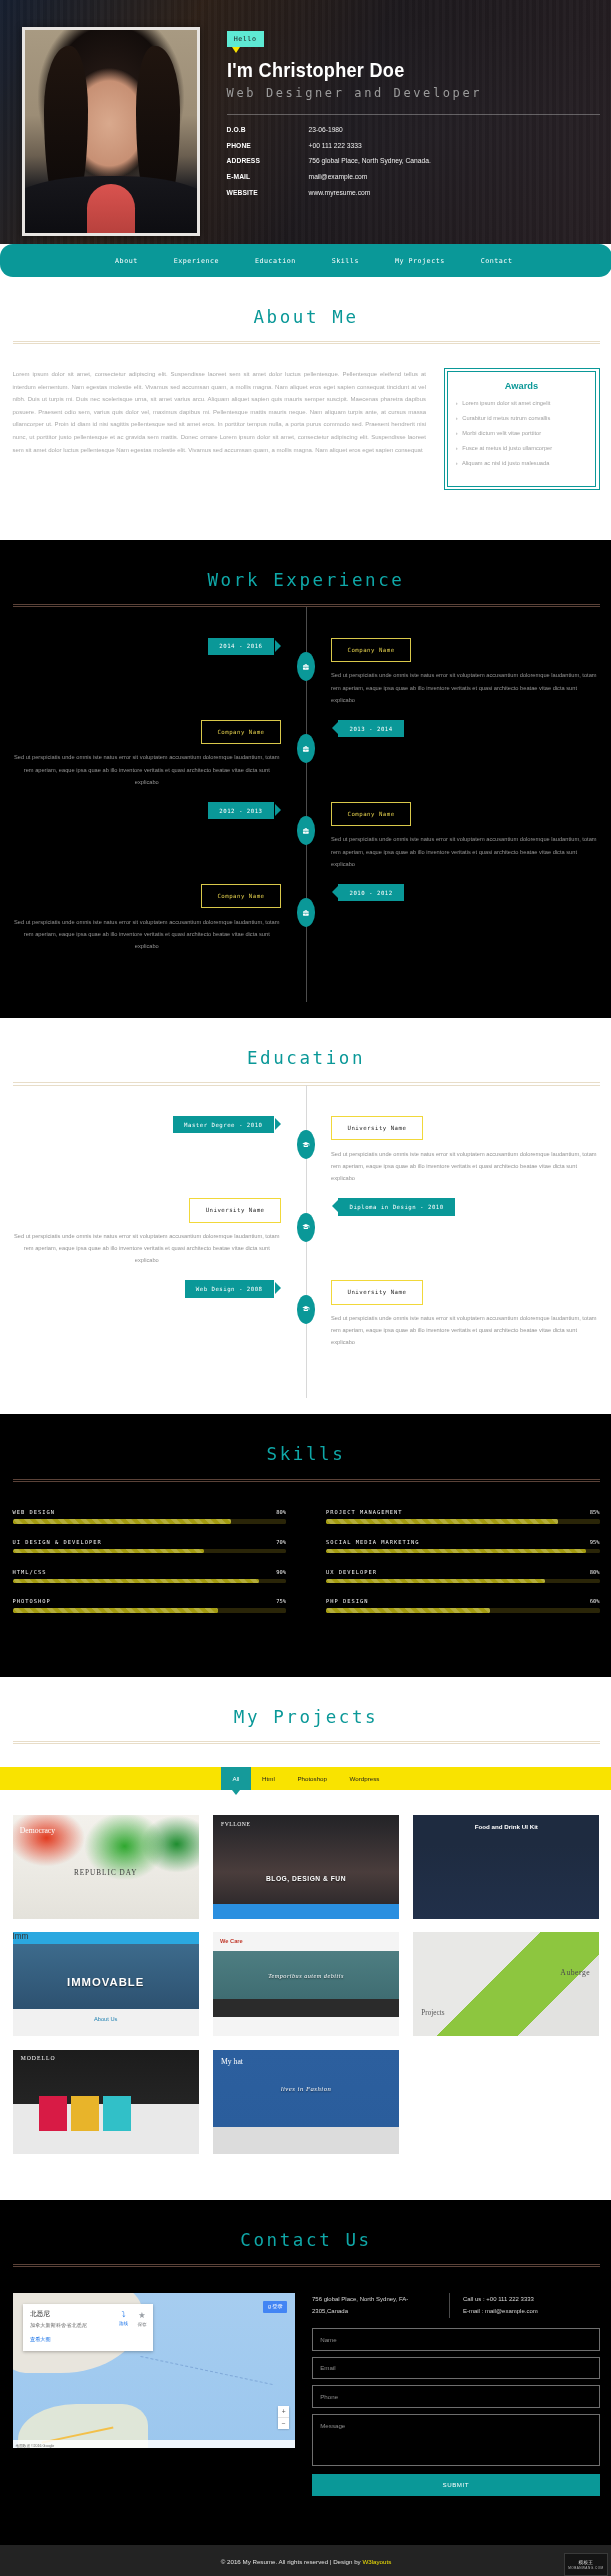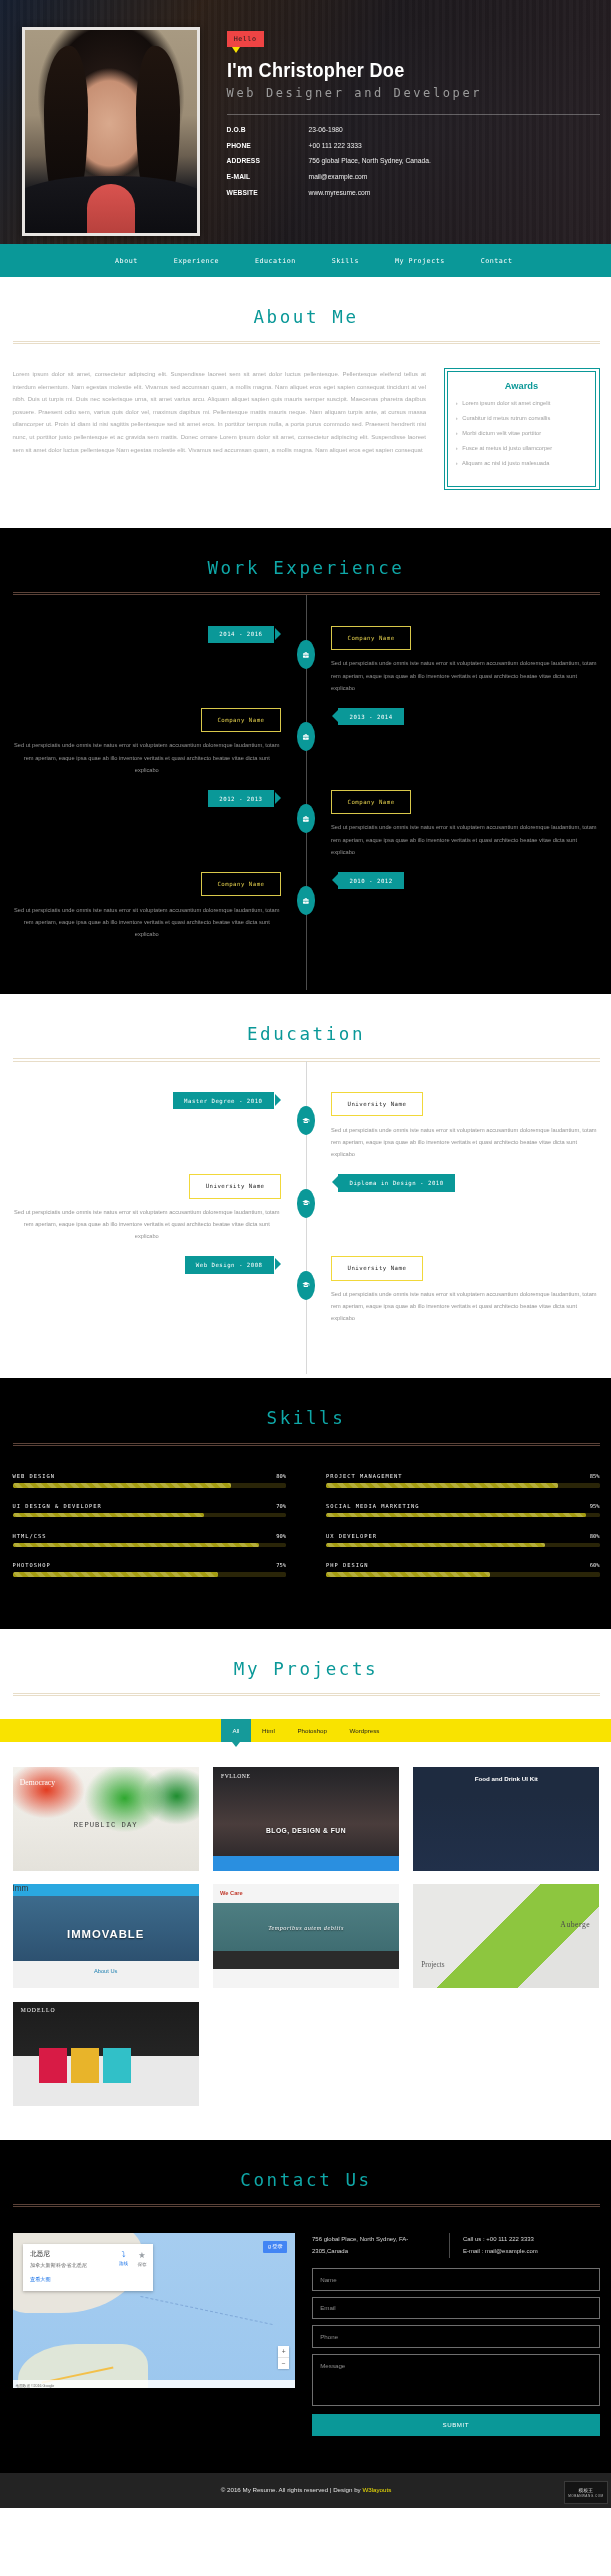--- a/index.html
+++ b/index.html
@@ -63,21 +63,21 @@
   }
   .photo .blouse {
     position:absolute; left:36%; right:36%; bottom:0; height:24%;
     background:linear-gradient(180deg,#d9534f,#b8413d);
     border-radius:50% 50% 0 0;
   }
 
   .banner-text { padding-left:27px; padding-top:1px; flex:1; min-width:0; }
   .hello {
     position:relative; display:inline-block;
-    background:#ef4444; color:#1b1b1b;
+    background:#5eead4; color:#1b1b1b;
     font-family:"DejaVu Sans Mono", monospace;
     font-size:6.7px; letter-spacing:0.5px;
     padding:3.6px 7.2px 4.1px; margin-top:3.1px;
   }
   .hello:after{
     content:""; position:absolute; left:5.2px; bottom:-6.2px;
     border-left:4.6px solid transparent; border-right:4.6px solid transparent;
     border-top:6.2px solid #f9e300;
   }
   .name {
@@ -92,29 +92,29 @@
   }
   .divider-line { height:0.5px; background:rgba(190,190,190,.42); margin:14.4px 0 11.3px; }
   .info-row { display:flex; margin-bottom:8.8px; font-size:6.7px; }
   .info-label {
     flex:0 0 82px; color:#fff; font-weight:700; letter-spacing:0.1px;
     font-family:"Liberation Sans Narrow","Liberation Sans",sans-serif;
   }
   .info-value { color:#efefef; font-family:"Liberation Sans Narrow","Liberation Sans",sans-serif; }
 
   
-  .nav { background:#0a9898; height:33px; display:flex; align-items:center; }
+  .nav { background:#0a9898; height:33px; display:flex; align-items:center;border-radius:13px; }
   .nav-list { display:flex; justify-content:center; width:100%; gap:36px; padding-left:15.5px; }
   .nav-link {
     color:#fff; font-size:6.7px; letter-spacing:0.5px; text-decoration:none;
     font-family:"DejaVu Sans Mono", monospace; cursor:pointer;
   }
 
   
-  .section { padding:30px 0 4px; }
+  .section { padding:30px 0 16px; }
   .sec-title {
     text-align:center; color:#0a9898; font-size:17.5px; letter-spacing:2.6px;
     font-family:"DejaVu Sans Mono", monospace; font-weight:400;
   }
   .sec-rule { margin:14.4px 0 0; height:2.6px; position:relative; }
   .sec-rule:before,.sec-rule:after{
     content:""; position:absolute; left:0; right:0; height:0.5px;
   }
   .sec-rule:before { top:0; }
   .sec-rule:after { top:2.1px; }
@@ -241,21 +241,21 @@
     border-top:5.2px solid #159a9a;
   }
   .proj-grid {
     display:grid; grid-template-columns:repeat(3,1fr); gap:13.4px 14px;
     padding:25px 0 30px;
   }
   .proj { height:104px; overflow:hidden; position:relative; background:#eee; }
   .proj .cap {
     position:absolute; left:0; right:0; top:46%; text-align:center;
     font-size:7.7px; letter-spacing:0.5px; color:#fff; text-shadow:0 0.5px 1.5px rgba(0,0,0,.6);
-    font-family:Liberation Mono, monospace;
+    font-family:Liberation Serif, serif;
   }
   
   .p1 { background:
       radial-gradient(ellipse 62px 46px at 18% 22%, #e23b20 0%, rgba(226,59,32,0) 62%),
       radial-gradient(ellipse 67px 57px at 60% 30%, #2fa82f 0%, rgba(47,168,47,0) 60%),
       radial-gradient(ellipse 57px 46px at 88% 28%, #1e8d2f 0%, rgba(30,141,47,0) 62%),
       linear-gradient(180deg,#f3f1ec 0%, #eceae4 55%, #e4e2db 100%); }
   .p1 .cap { top:52%; color:#3a3a3a; text-shadow:none; font-size:7.2px; letter-spacing:1px; }
   .p1 .ttl { position:absolute; left:7.2px; top:11.3px; color:#fff; font-family:"Liberation Serif",serif; font-size:7.7px; }
   .p2 { background:linear-gradient(180deg,#232326 0%,#2d2a2d 16%,#4a3d3c 55%,#2f2a2c 86%,#2a8fe0 86%,#2a8fe0 100%); }
@@ -643,20 +643,24 @@
           <div class="sub">Projects</div>
         </div>
         <div class="proj p8">
           <div class="ttl">MODELLO</div>
           <div class="sw">
             <i style="background: rgb(216, 27, 69);"></i>
             <i style="background: rgb(232, 180, 42);"></i>
             <i style="background: rgb(49, 192, 200);"></i>
           </div>
         </div>
+        <div class="proj p9">
+          <div class="ttl">My hat</div>
+          <div class="cap">lives in Fashion</div>
+        </div>
       </div>
   </div>
 </section>
 
 <section class="section dark">
   <div class="wrap">
     <h2 class="sec-title">Contact Us</h2>
     <div class="sec-rule"></div>
     <div class="contact-body">
       <div class="map">

